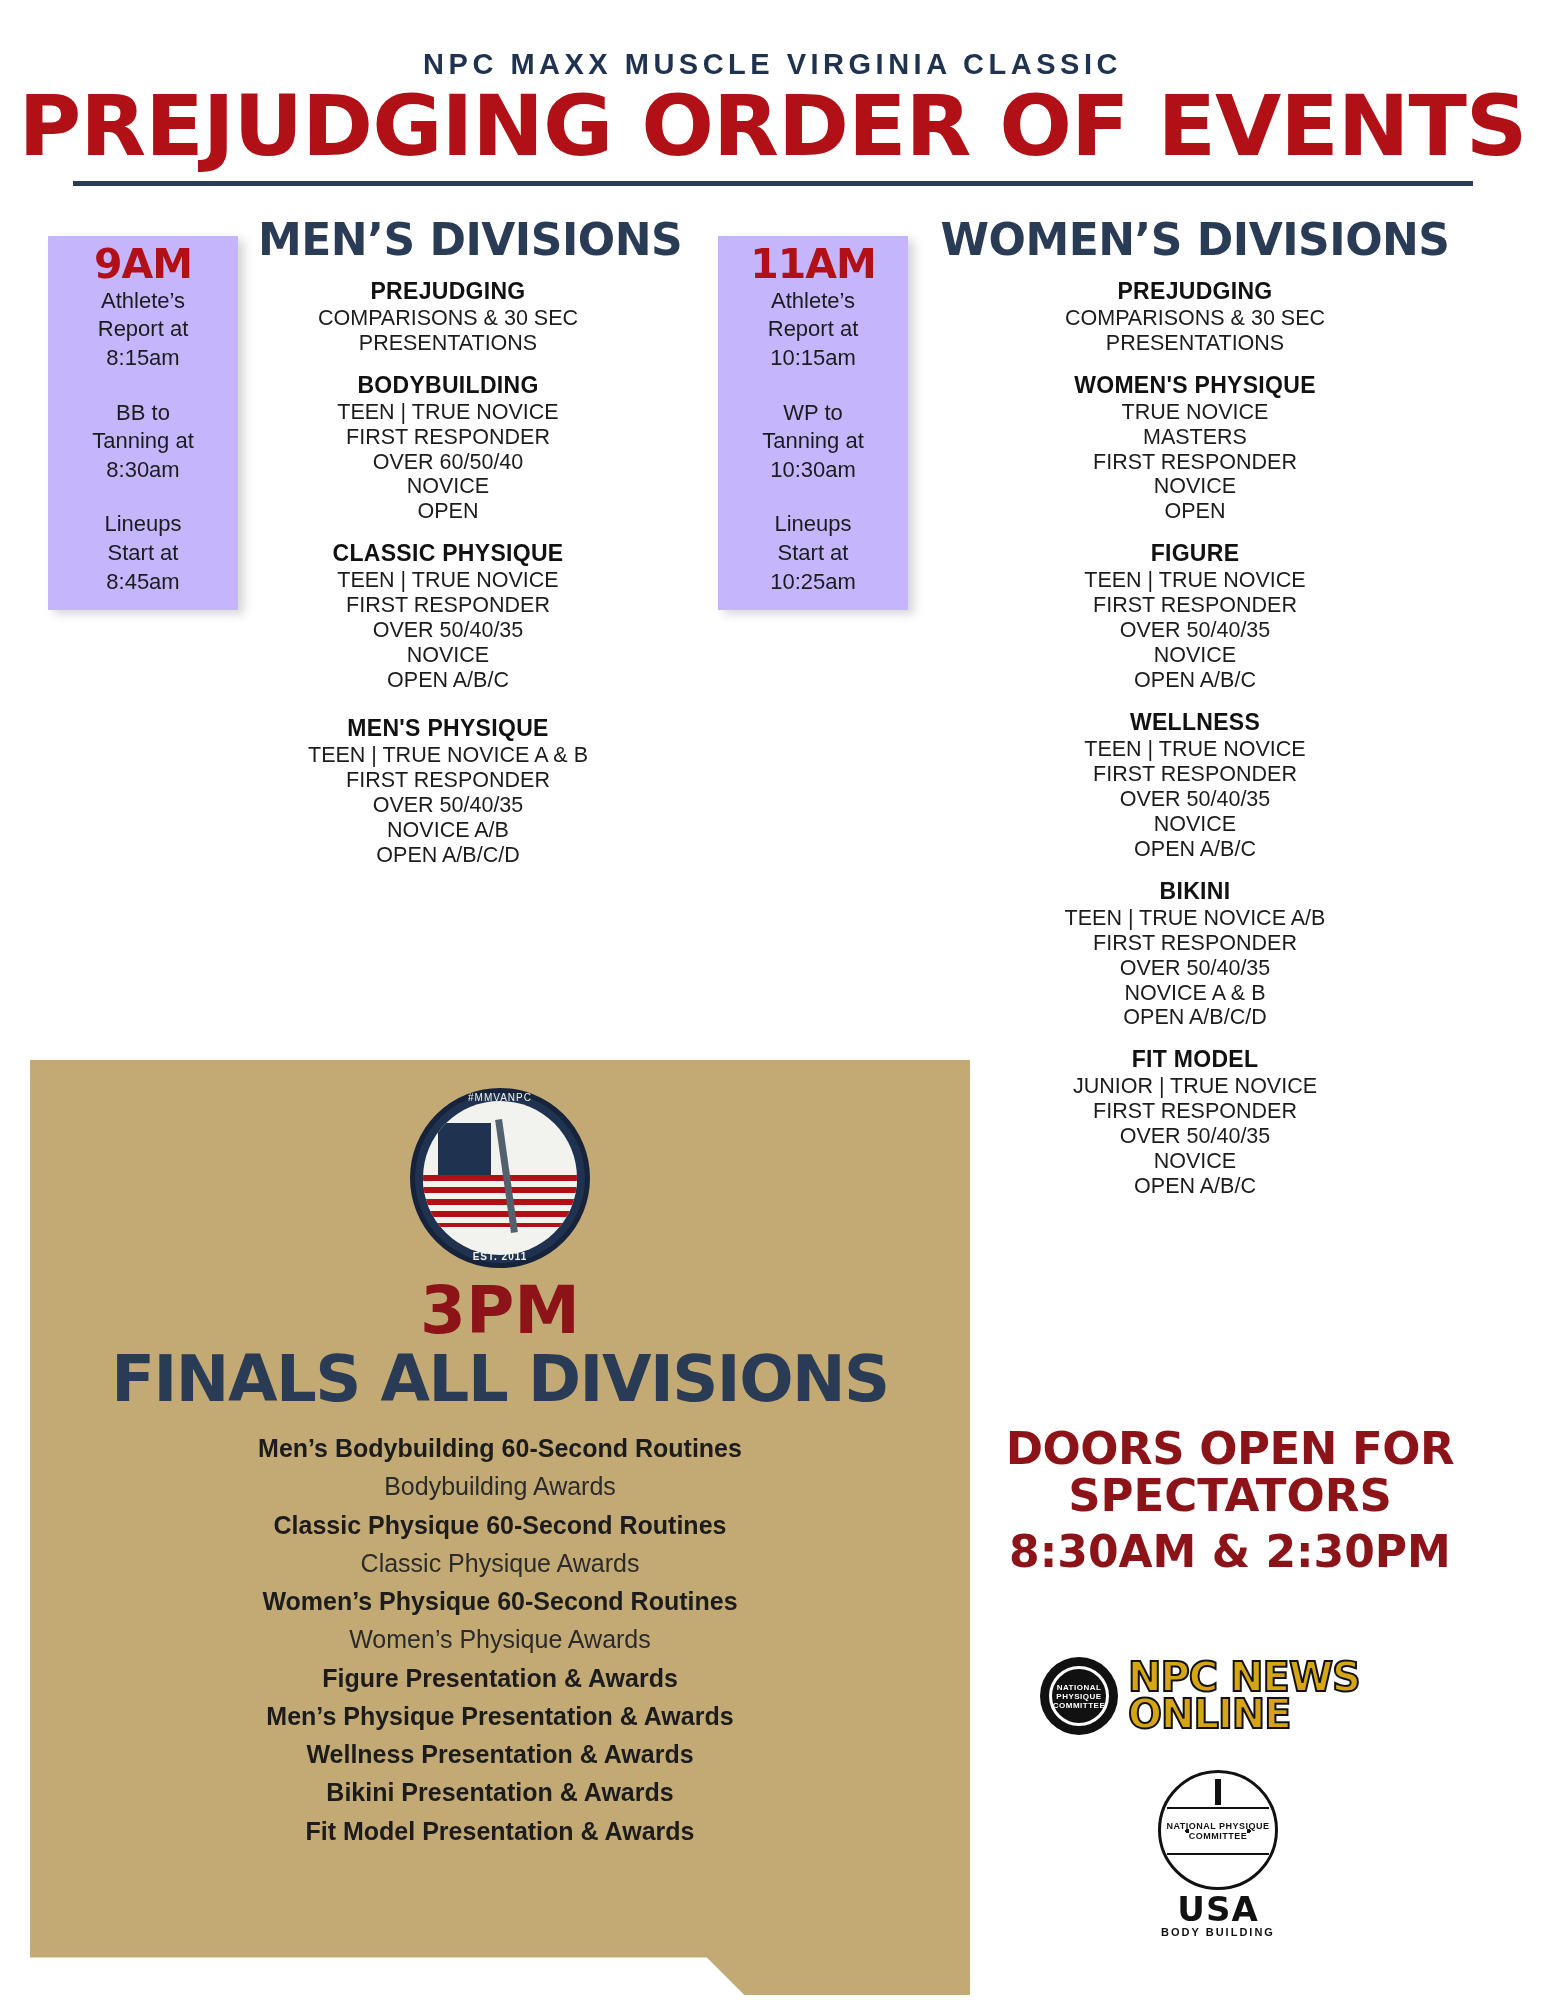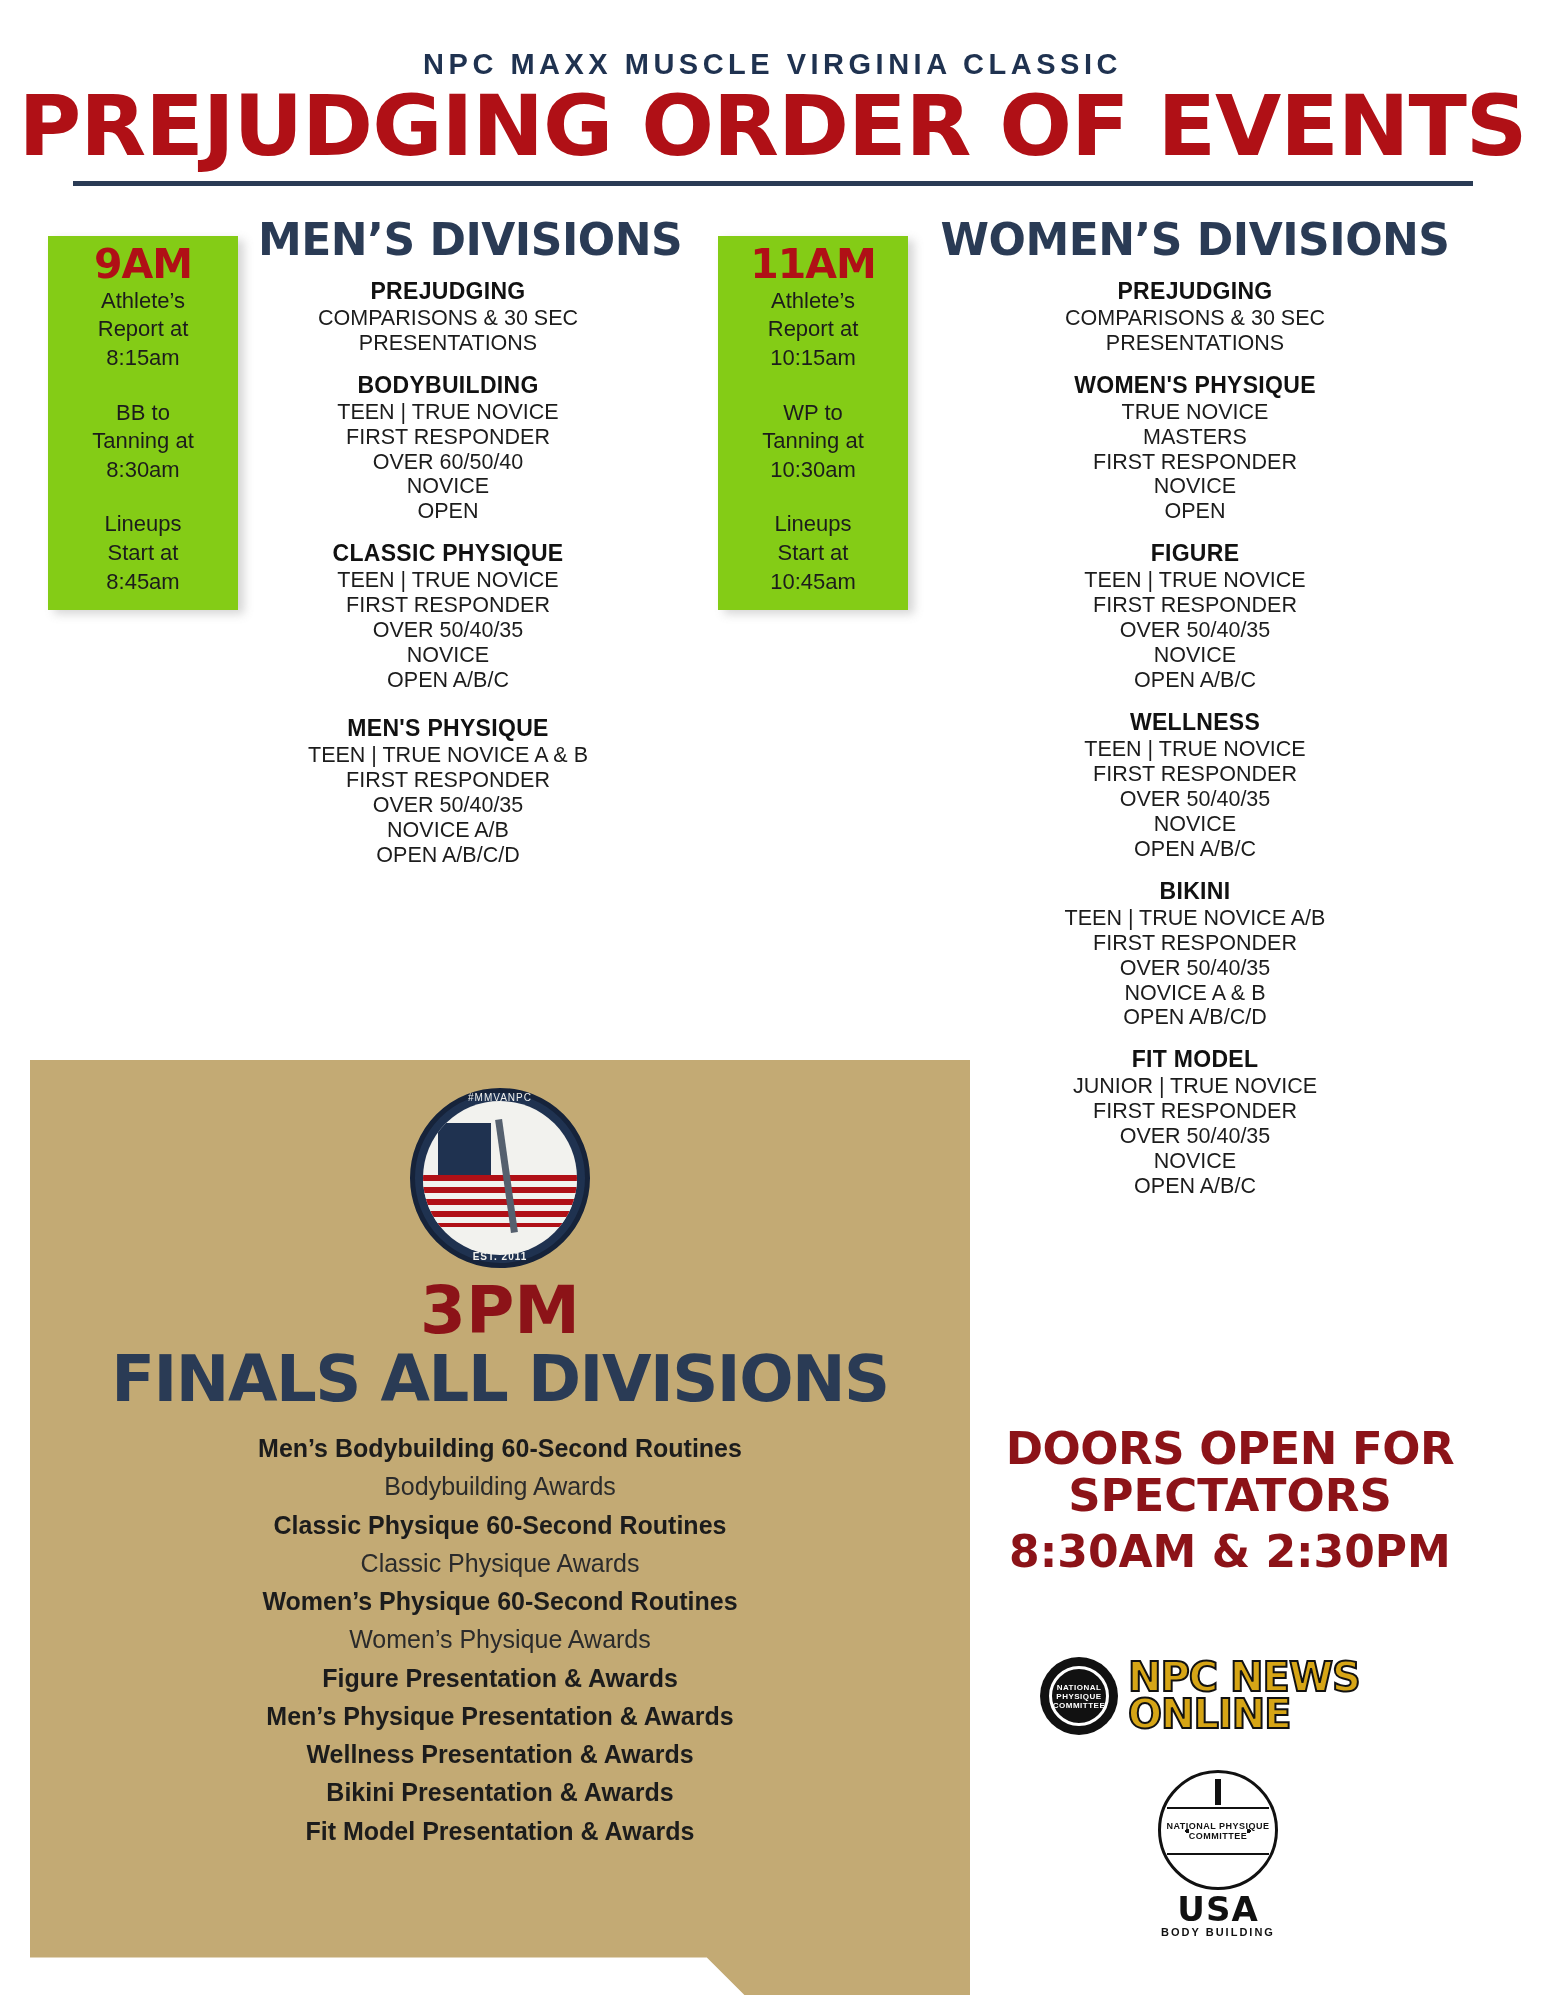--- a/index.html
+++ b/index.html
@@ -51,21 +51,21 @@
   
   .cols {
     position: relative;
     margin-top: 32px;
     width: 100%;
     height: 790px;
   }
   .timecol {
     position: absolute;
     width: 190px;
-    background: #84cc16;
+    background: #c4b5fd;
     box-shadow: 6px 4px 9px rgba(120,120,120,0.30);
     padding: 6px 4px 14px 4px;
     text-align: center;
   }
   .timecol .time {
     font-family: "DejaVu Sans", sans-serif;
     font-size: 41px;
     font-weight: bold;
     color: #b01016;
     letter-spacing: -1px;
@@ -372,21 +372,21 @@
       <div class="tline">Athlete’s</div>
       <div class="tline">Report at</div>
       <div class="tline">10:15am</div>
       <div class="tgap"></div>
       <div class="tline">WP to</div>
       <div class="tline">Tanning at</div>
       <div class="tline">10:30am</div>
       <div class="tgap"></div>
       <div class="tline">Lineups</div>
       <div class="tline">Start at</div>
-      <div class="tline">10:45am</div>
+      <div class="tline">10:25am</div>
     </div>
 
     <div class="divcol" style="left:930px; top:0px; width:530px;">
       <div class="divhead">WOMEN’S DIVISIONS</div>
 
       <div class="grp">
         <div class="gname">PREJUDGING</div>
         <div class="gline">COMPARISONS &amp; 30 SEC</div>
         <div class="gline">PRESENTATIONS</div>
       </div>

